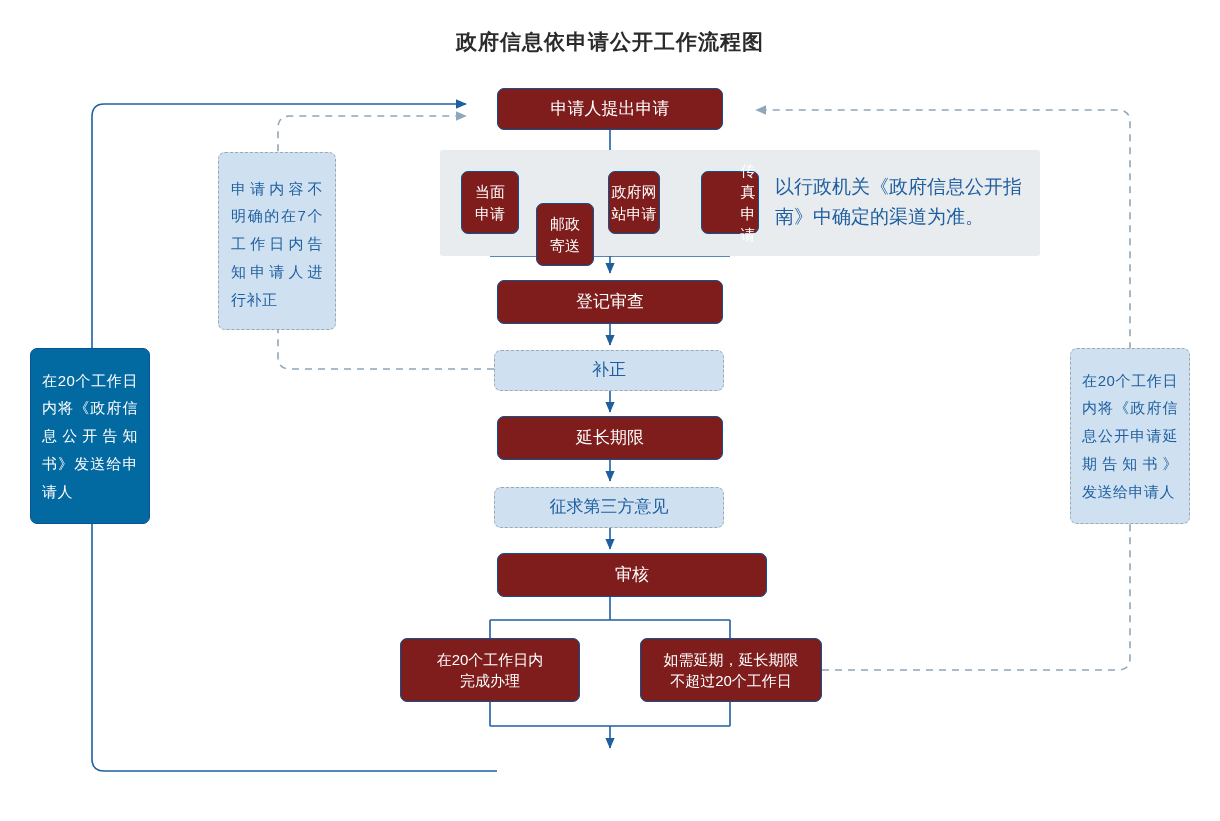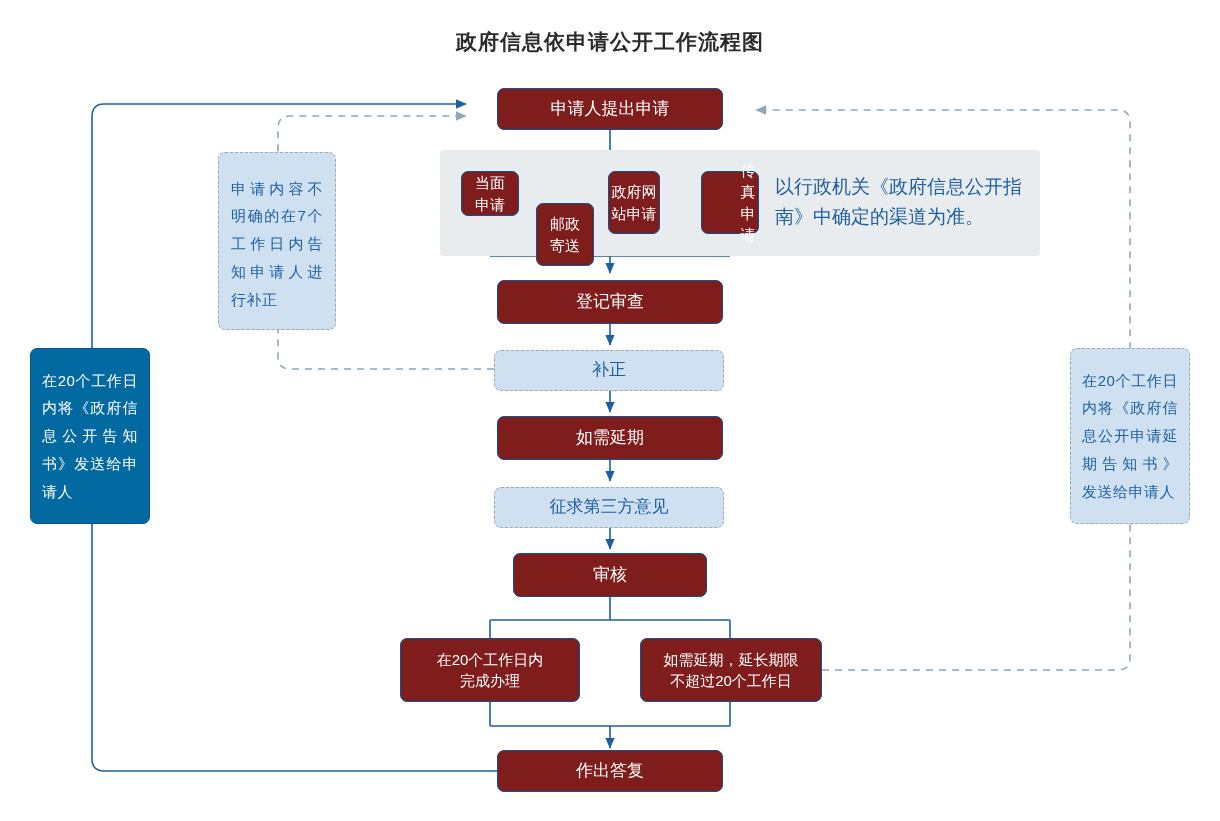--- a/index.html
+++ b/index.html
@@ -99,21 +99,21 @@
       <path d="M822,670 L1118,670 Q1130,670 1130,658 L1130,122 Q1130,110 1118,110 L756,110" marker-end="url(#arrowDash)"></path>
     </g>
   </svg>
 
   <div id="channel-panel"></div>
 
   <div class="node solid t17" style="left:497px;top:88px;width:226px;height:42px;">
     <span>申请人提出申请</span>
   </div>
 
-  <div class="node solid t15" style="left:461px;top:171px;width:58px;height:45px;">
+  <div class="node solid t15" style="left:461px;top:171px;width:58px;height:63px;">
     <span style="white-space:pre-line;">当面
 申请</span>
   </div>
   <div class="node solid t15" style="left:536px;top:171px;width:58px;height:63px;margin-top:32px;">
     <span style="white-space:pre-line;">邮政
 寄送</span>
   </div>
   <div class="node solid t15" style="left:608px;top:171px;width:52px;height:63px;">
     <span style="white-space:pre-line;">政府网
 站申请</span>
@@ -127,44 +127,41 @@
 
   <div class="node solid t17" style="left:497px;top:280px;width:226px;height:44px;">
     <span>登记审查</span>
   </div>
 
   <div class="node light t17" style="left:494px;top:350px;width:230px;height:41px;">
     <span>补正</span>
   </div>
 
   <div class="node solid t17" style="left:497px;top:416px;width:226px;height:44px;">
-    <span>如需延期</span>
+    <span>延长期限</span>
   </div>
 
   <div class="node light t17" style="left:494px;top:487px;width:230px;height:41px;">
     <span>征求第三方意见</span>
   </div>
 
-  <div class="node solid t17" style="left:513px;top:553px;width:194px;height:44px;">
+  <div class="node solid t17" style="left:497px;top:553px;width:270px;height:44px;">
     <span>审核</span>
   </div>
 
   <div class="node solid t15" style="left:400px;top:638px;width:180px;height:64px;">
     <span style="white-space:pre-line;">在20个工作日内
 完成办理</span>
   </div>
 
   <div class="node solid t15" style="left:640px;top:638px;width:182px;height:64px;">
     <span style="white-space:pre-line;">如需延期，延长期限
 不超过20个工作日</span>
   </div>
 
-  <div class="node solid t17" style="left:497px;top:750px;width:226px;height:42px;">
-    <span>作出答复</span>
-  </div>
 
   <div class="node light t15" style="left:218px;top:152px;width:118px;height:178px;padding:0 12px;">
     <span style="text-align:justify;line-height:1.85;letter-spacing:0.5px;margin-top:6px;">申请内容不明确的在7个工作日内告知申请人进行补正</span>
   </div>
 
   <div class="node darknote t15" style="left:30px;top:348px;width:120px;height:176px;padding:0 11px;">
     <span style="text-align:justify;line-height:1.85;letter-spacing:0.5px;">在20个工作日内将《政府信息公开告知书》发送给申请人</span>
   </div>
 
   <div class="node light t15" style="left:1070px;top:348px;width:120px;height:176px;padding:0 11px;">

